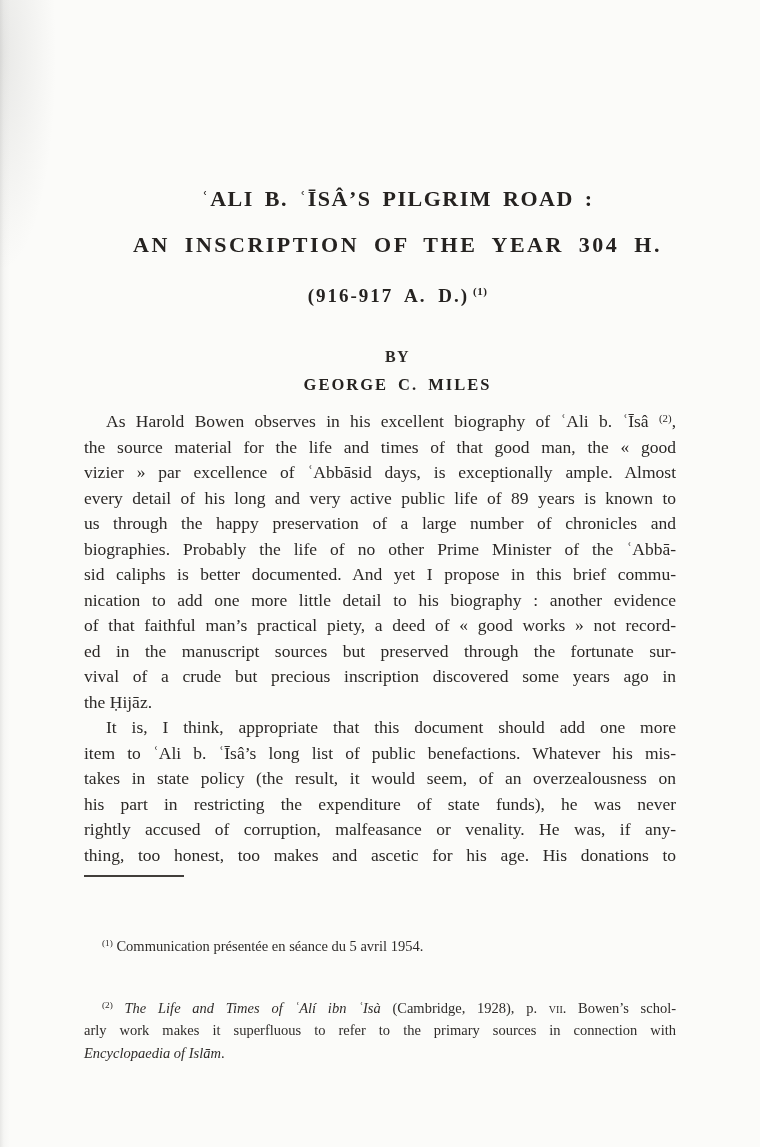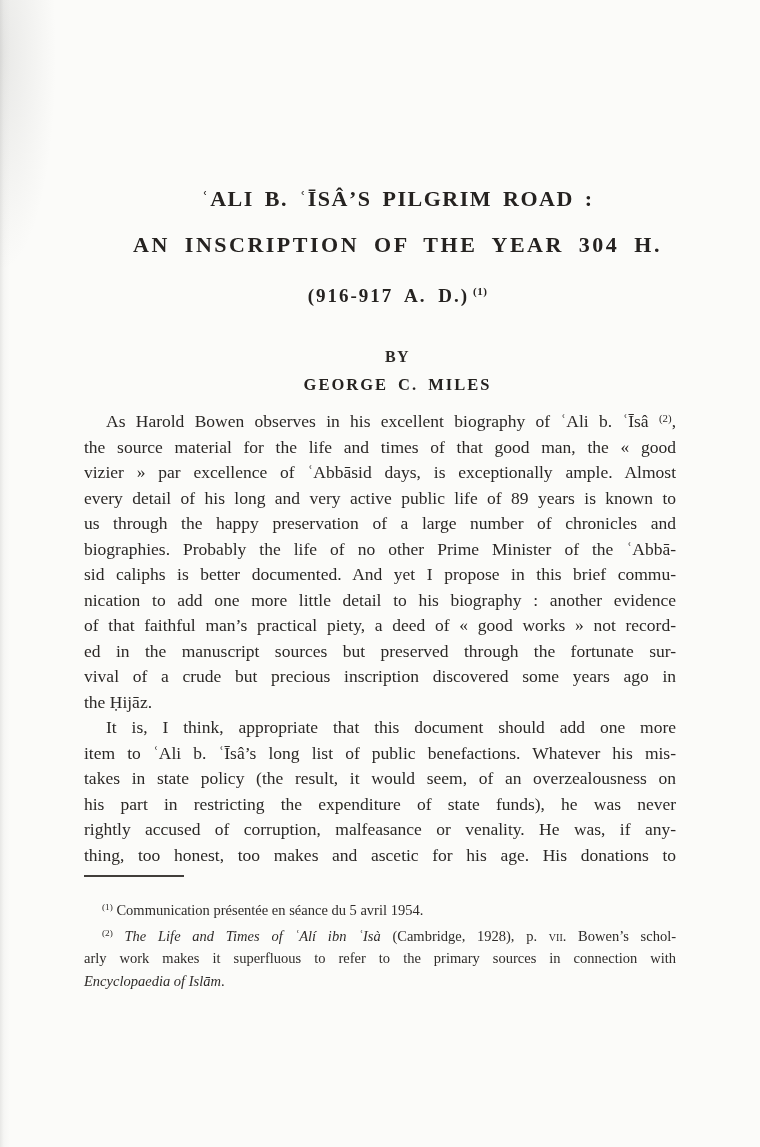--- a/index.html
+++ b/index.html
@@ -129,21 +129,21 @@
     color: #2e2b29;
   }
   .fl {
     line-height: 23px;
     text-align: left;
   }
   .fl.j {
     text-align: justify;
     text-align-last: justify;
   }
-  .fl.fi-fn { text-indent: 18px; }
+  .fl.fi-fn { text-indent: 18px; margin-top: 36px; }
   .sup-fn {
     font-size: 64%;
     vertical-align: 0.5em;
   }
   .it { font-style: italic; }
   .sc { font-variant: small-caps; }
 </style>
 </head>
 <body>
 

